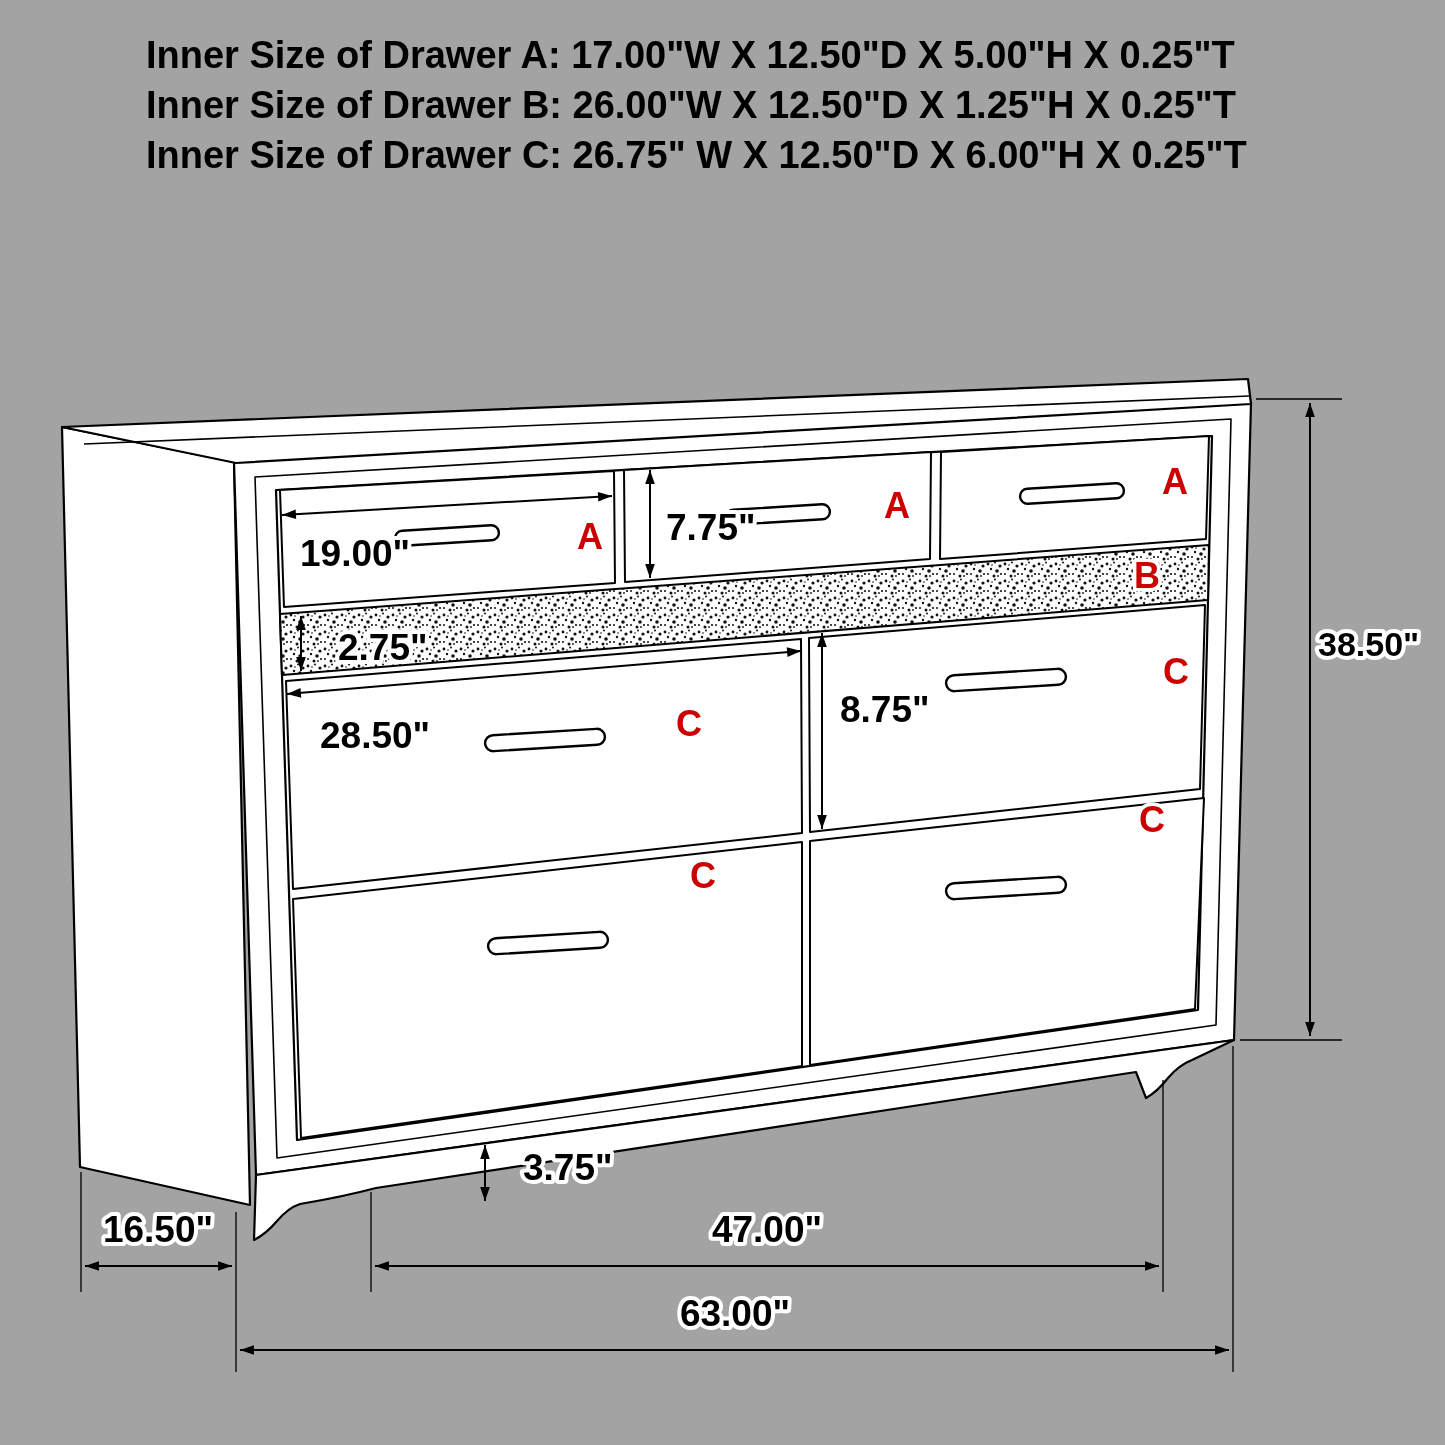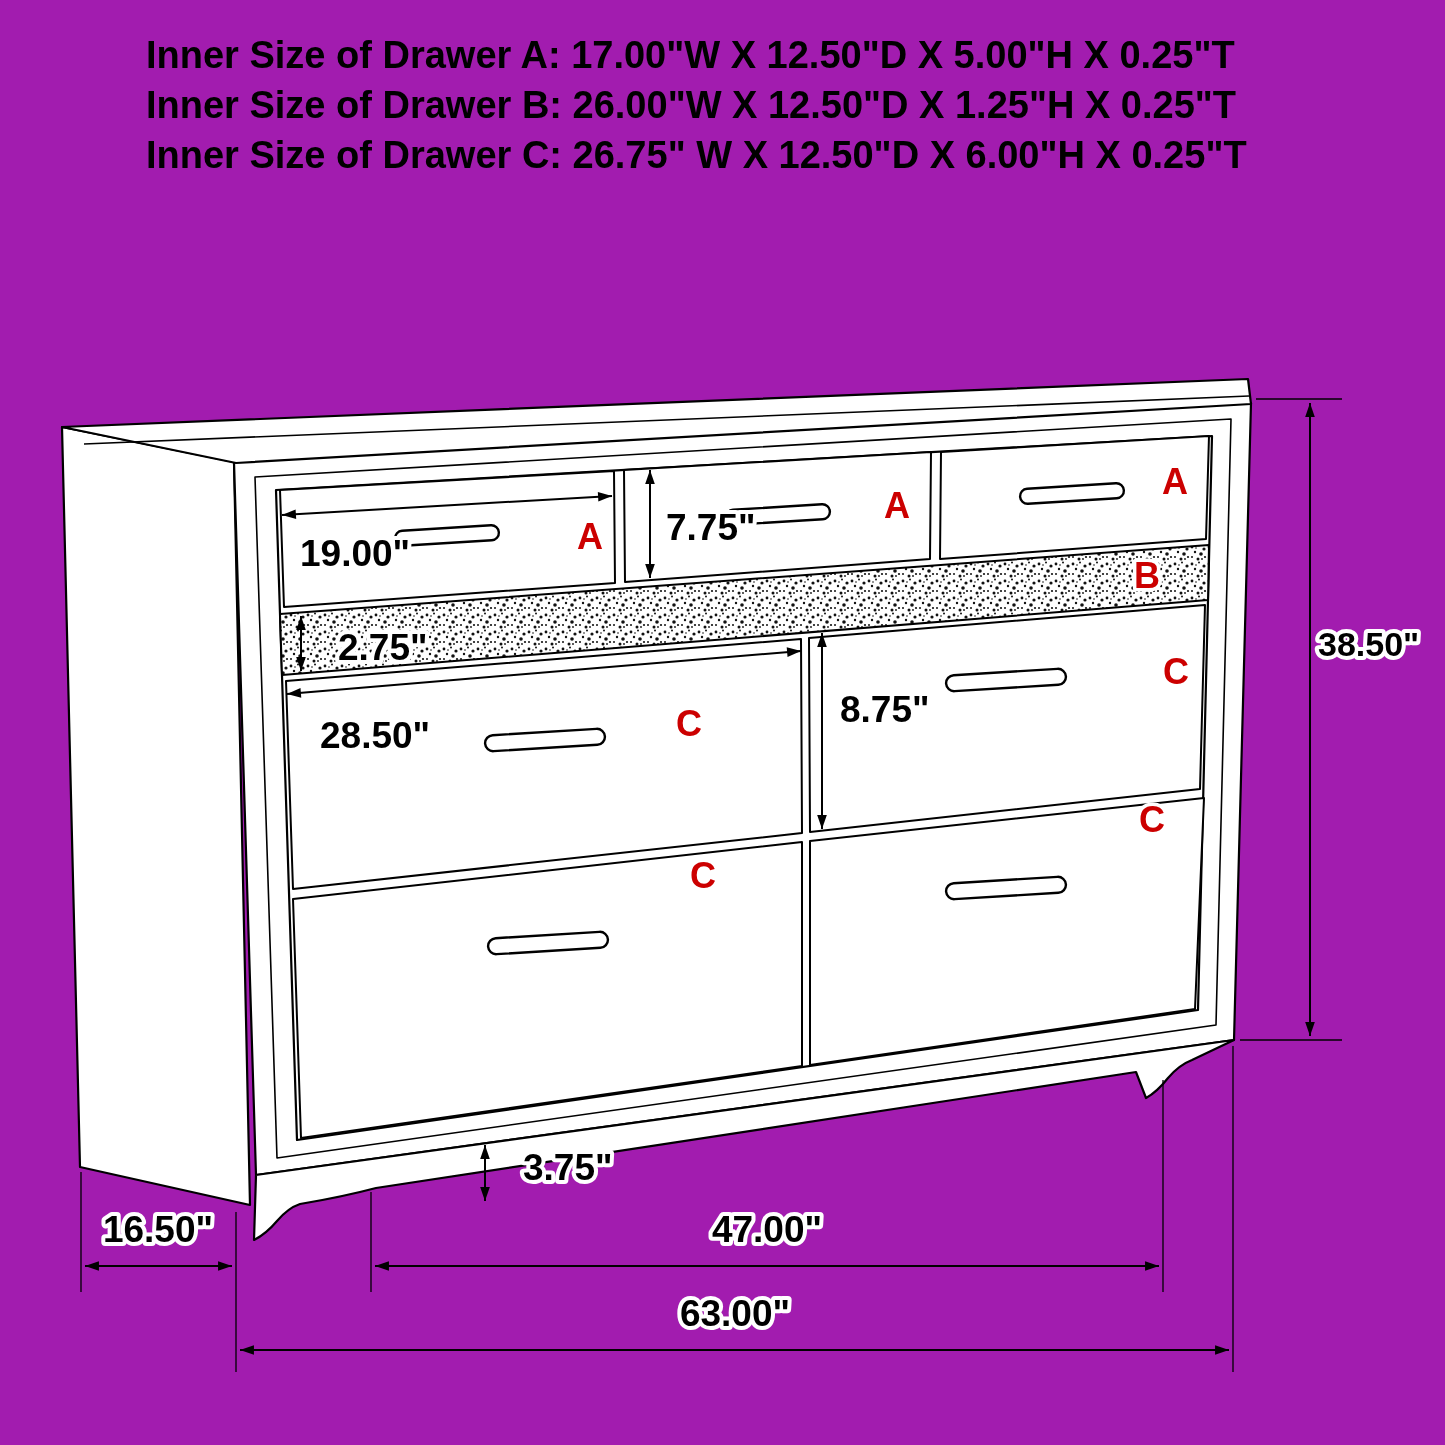--- a/index.html
+++ b/index.html
@@ -1,16 +1,16 @@
 <!DOCTYPE html>
 <html><head>
 <meta charset="utf-8">
 <style>
   html,body{margin:0;padding:0;background:#ffffff;}
-  .stage{position:relative;width:1445px;height:1445px;background:#a21caf;overflow:hidden;}
+  .stage{position:relative;width:1445px;height:1445px;background:#a3a3a3;overflow:hidden;}
   svg{display:block;}
   .hdr{font:bold 38px "Liberation Sans",sans-serif;fill:#000;}
   .dim-label{font:bold 37px "Liberation Sans",sans-serif;fill:#000;paint-order:stroke;stroke:#fff;stroke-width:8;stroke-linejoin:round;}
   .red-label{font:bold 36px "Liberation Sans",sans-serif;fill:#cc0000;paint-order:stroke;stroke:#fff;stroke-width:7;stroke-linejoin:round;}
   .struct{fill:#fff;stroke:#000;stroke-width:2.2;stroke-linejoin:round;}
   .frameline{fill:none;stroke:#000;stroke-width:1.6;stroke-linejoin:round;}
   .drawer{fill:#fff;stroke:#000;stroke-width:2;stroke-linejoin:round;}
   .dim{stroke:#000;stroke-width:2;fill:none;}
   .ext{stroke:#000;stroke-width:1.3;fill:none;}
   .handle{fill:#fff;stroke:#000;stroke-width:2.4;}

